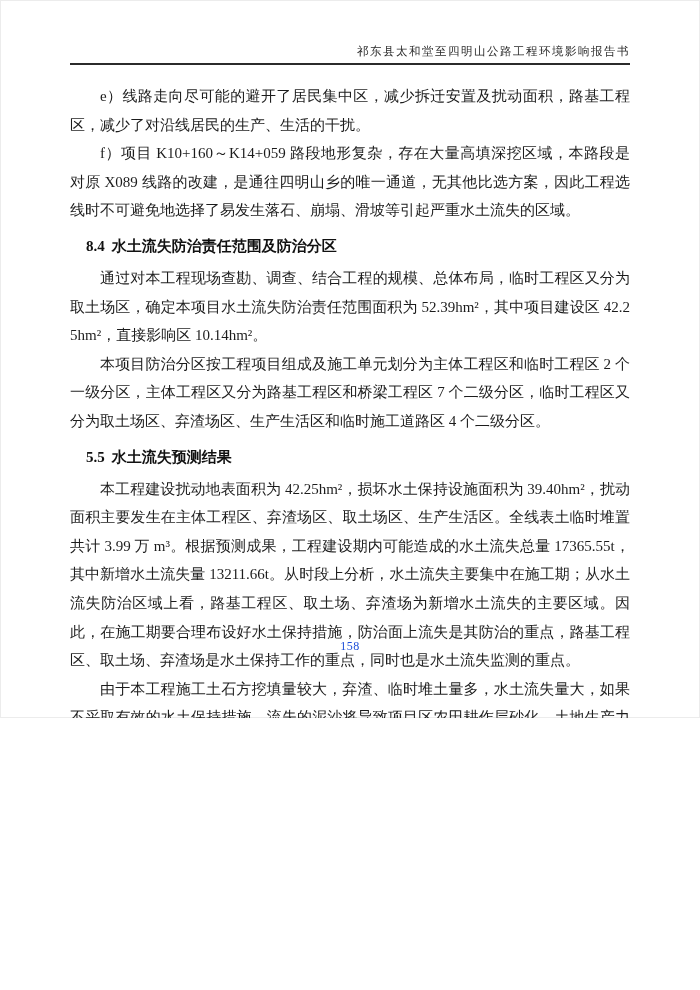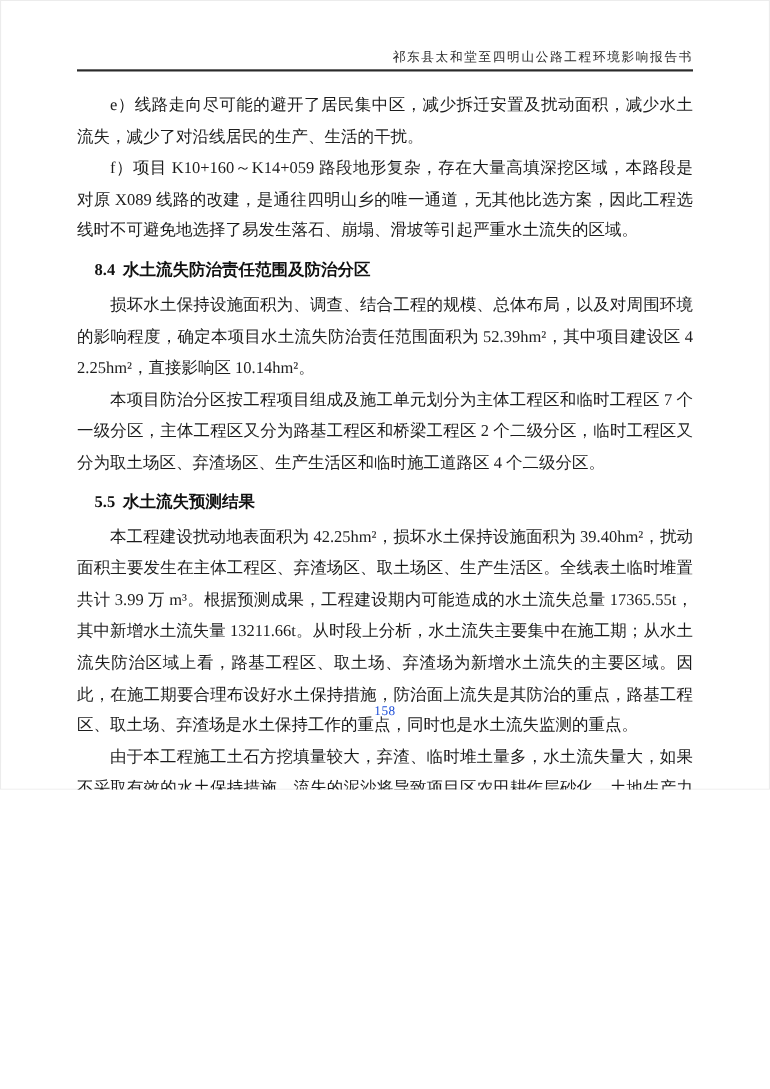--- a/index.html
+++ b/index.html
@@ -90,32 +90,32 @@
 
 <div class="page">
 
   <div class="header">
     <span class="header-title">祁东县太和堂至四明山公路工程环境影响报告书</span>
     <hr class="header-rule">
   </div>
 
   <div class="content">
 
-    <p class="para">e）线路走向尽可能的避开了居民集中区，减少拆迁安置及扰动面积，减少水土流失，减少了对沿线居民的生产、生活的干扰。</p>
+    <p class="para">e）线路走向尽可能的避开了居民集中区，减少拆迁安置及扰动面积，路基工程区，减少了对沿线居民的生产、生活的干扰。</p>
 
     <p class="para">f）项目 K10+160～K14+059 路段地形复杂，存在大量高填深挖区域，本路段是对原 X089 线路的改建，是通往四明山乡的唯一通道，无其他比选方案，因此工程选线时不可避免地选择了易发生落石、崩塌、滑坡等引起严重水土流失的区域。</p>
 
 
     <h2 class="section-heading">
       <span class="sec-num">8.4</span><span>水土流失防治责任范围及防治分区</span>
     </h2>
 
-    <p class="para">损坏水土保持设施面积为、调查、结合工程的规模、总体布局，以及对周围环境的影响程度，确定本项目水土流失防治责任范围面积为 52.39hm²，其中项目建设区 42.25hm²，直接影响区 10.14hm²。</p>
+    <p class="para">通过对本工程现场查勘、调查、结合工程的规模、总体布局，临时工程区又分为取土场区，确定本项目水土流失防治责任范围面积为 52.39hm²，其中项目建设区 42.25hm²，直接影响区 10.14hm²。</p>
 
-    <p class="para">本项目防治分区按工程项目组成及施工单元划分为主体工程区和临时工程区 7 个一级分区，主体工程区又分为路基工程区和桥梁工程区 2 个二级分区，临时工程区又分为取土场区、弃渣场区、生产生活区和临时施工道路区 4 个二级分区。</p>
+    <p class="para">本项目防治分区按工程项目组成及施工单元划分为主体工程区和临时工程区 2 个一级分区，主体工程区又分为路基工程区和桥梁工程区 7 个二级分区，临时工程区又分为取土场区、弃渣场区、生产生活区和临时施工道路区 4 个二级分区。</p>
 
     <h2 class="section-heading">
       <span class="sec-num">5.5</span><span>水土流失预测结果</span>
     </h2>
 
     <p class="para">本工程建设扰动地表面积为 42.25hm²，损坏水土保持设施面积为 39.40hm²，扰动面积主要发生在主体工程区、弃渣场区、取土场区、生产生活区。全线表土临时堆置共计 3.99 万 m³。根据预测成果，工程建设期内可能造成的水土流失总量 17365.55t，其中新增水土流失量 13211.66t。从时段上分析，水土流失主要集中在施工期；从水土流失防治区域上看，路基工程区、取土场、弃渣场为新增水土流失的主要区域。因此，在施工期要合理布设好水土保持措施，防治面上流失是其防治的重点，路基工程区、取土场、弃渣场是水土保持工作的重点，同时也是水土流失监测的重点。</p>
 
     <p class="para">由于本工程施工土石方挖填量较大，弃渣、临时堆土量多，水土流失量大，如果不采取有效的水土保持措施，流失的泥沙将导致项目区农田耕作层砂化，土地生产力降低，沟渠堵塞，河道淤积，生态环境恶化，不仅给工程的安全运行带来隐患，而且制约项目区社会经济的可持续发展。</p>
 
   </div>

